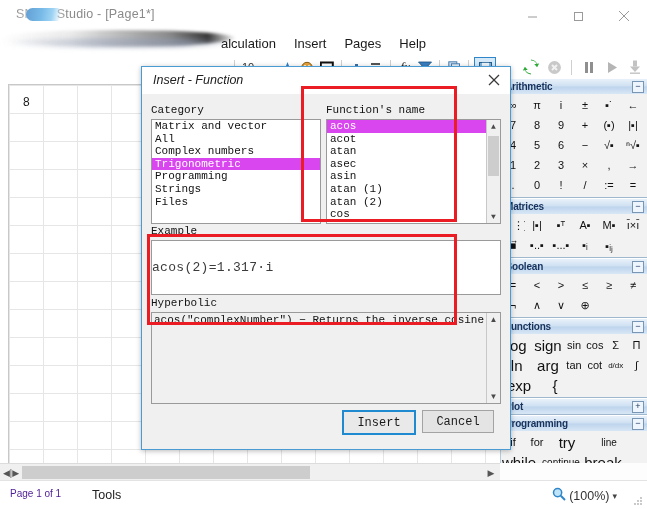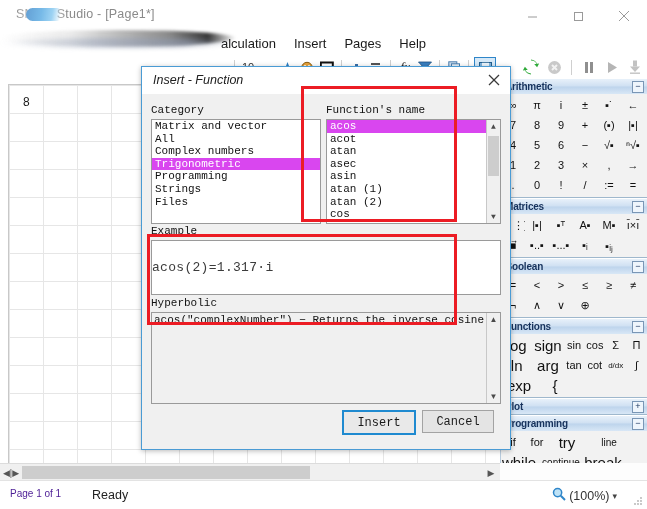--- a/index.html
+++ b/index.html
@@ -483,21 +483,21 @@
           <div class="mbtn wide2">continue</div>
           <div class="mbtn wide">break</div>
         </div>
       </div>
     </div>
 
   </div>
 
   <div class="statusbar">
     <div class="status-page">Page 1 of 1</div>
-    <div class="status-ready">Ready</div>
+    <div class="status-ready">Tools</div>
     <div class="status-zoom">
       <span>
         <svg width="14" height="14" viewBox="0 0 14 14">
             <circle cx="5.6" cy="5.6" r="4.1" fill="#bfe3f7" stroke="#2f86c9" stroke-width="1.5"></circle>
             <line x1="8.8" y1="8.8" x2="13" y2="13" stroke="#2f86c9" stroke-width="2"></line>
           </svg>
       </span>
       <span>(100%)</span>
       <span style="font-size:9px;color:#444;">▾</span>
     </div>

